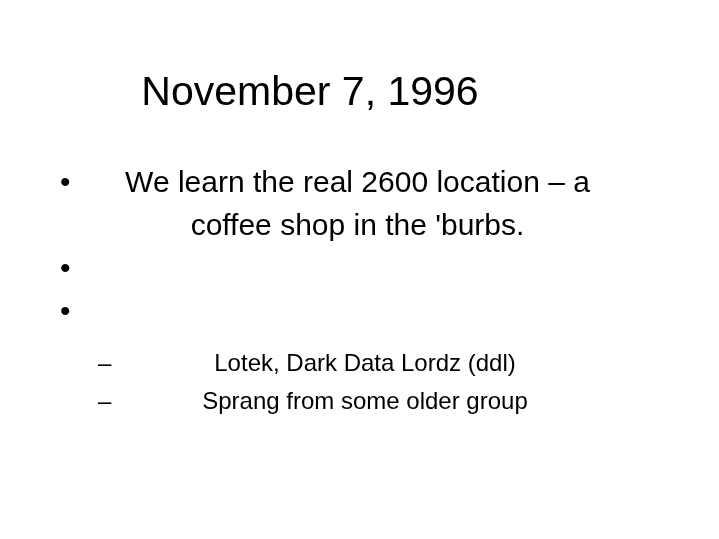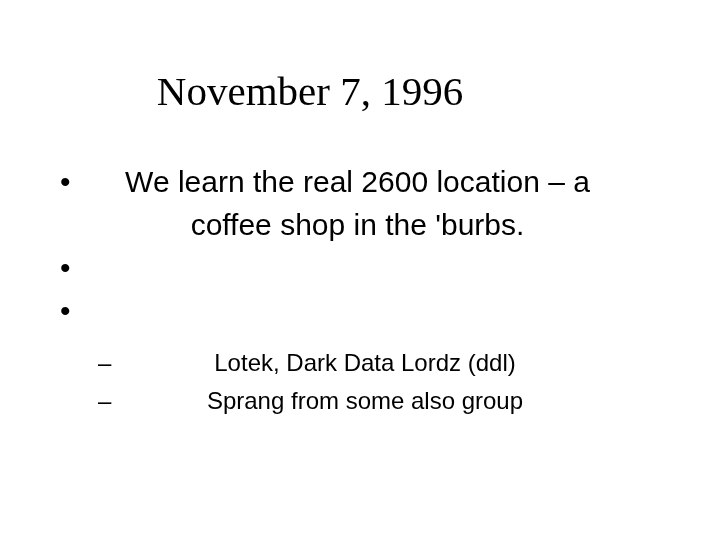--- a/index.html
+++ b/index.html
@@ -21,21 +21,20 @@
     top: 68px;
     left: 0;
     width: 620px;
     text-align: center;
     font-size: 41px;
     line-height: 46px;
     font-weight: normal;
     color: #000000;
     letter-spacing: 0px;
     margin: 0;
-    font-family: Liberation Serif, serif;
   }
   .body-list {
     position: absolute;
     top: 160px;
     left: 0;
     width: 719px;
   }
   .bullet-row {
     display: flex;
     align-items: flex-start;
@@ -109,20 +108,20 @@
 
     <div class="sub-list">
 
       <div class="sub-row">
         <span class="sub-marker">–</span>
         <span class="sub-text">Lotek, Dark Data Lordz (ddl)</span>
       </div>
 
       <div class="sub-row">
         <span class="sub-marker">–</span>
-        <span class="sub-text">Sprang from some also group</span>
+        <span class="sub-text">Sprang from some older group</span>
       </div>
 
     </div>
 
   </div>
 
 </div>
 
 </body></html>

